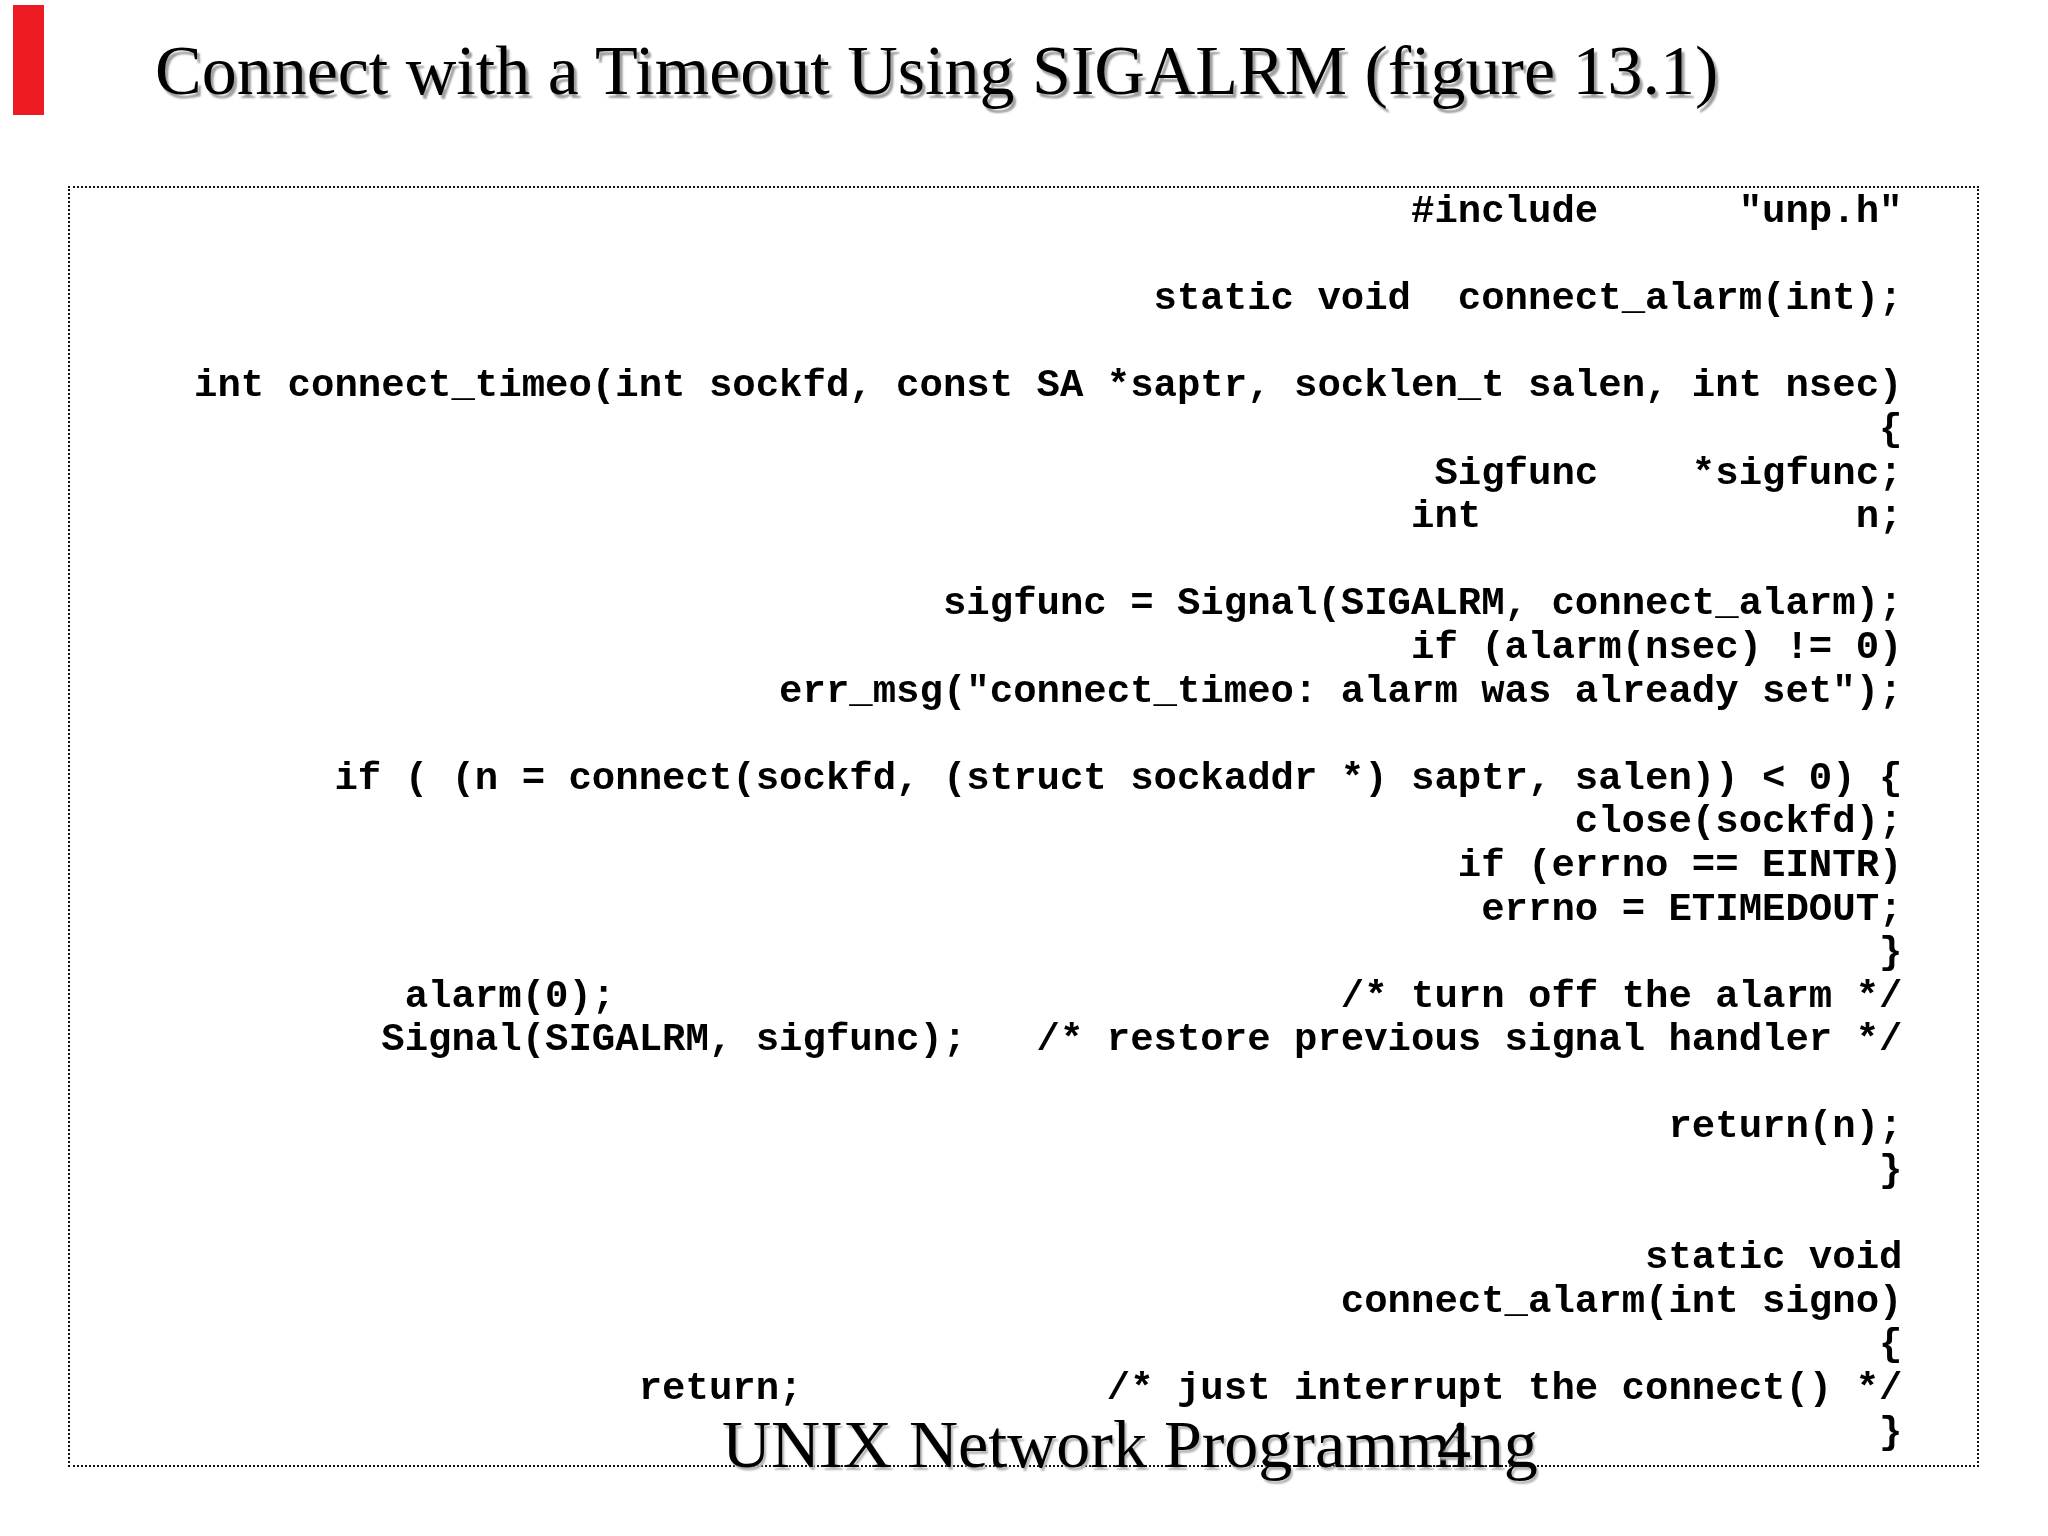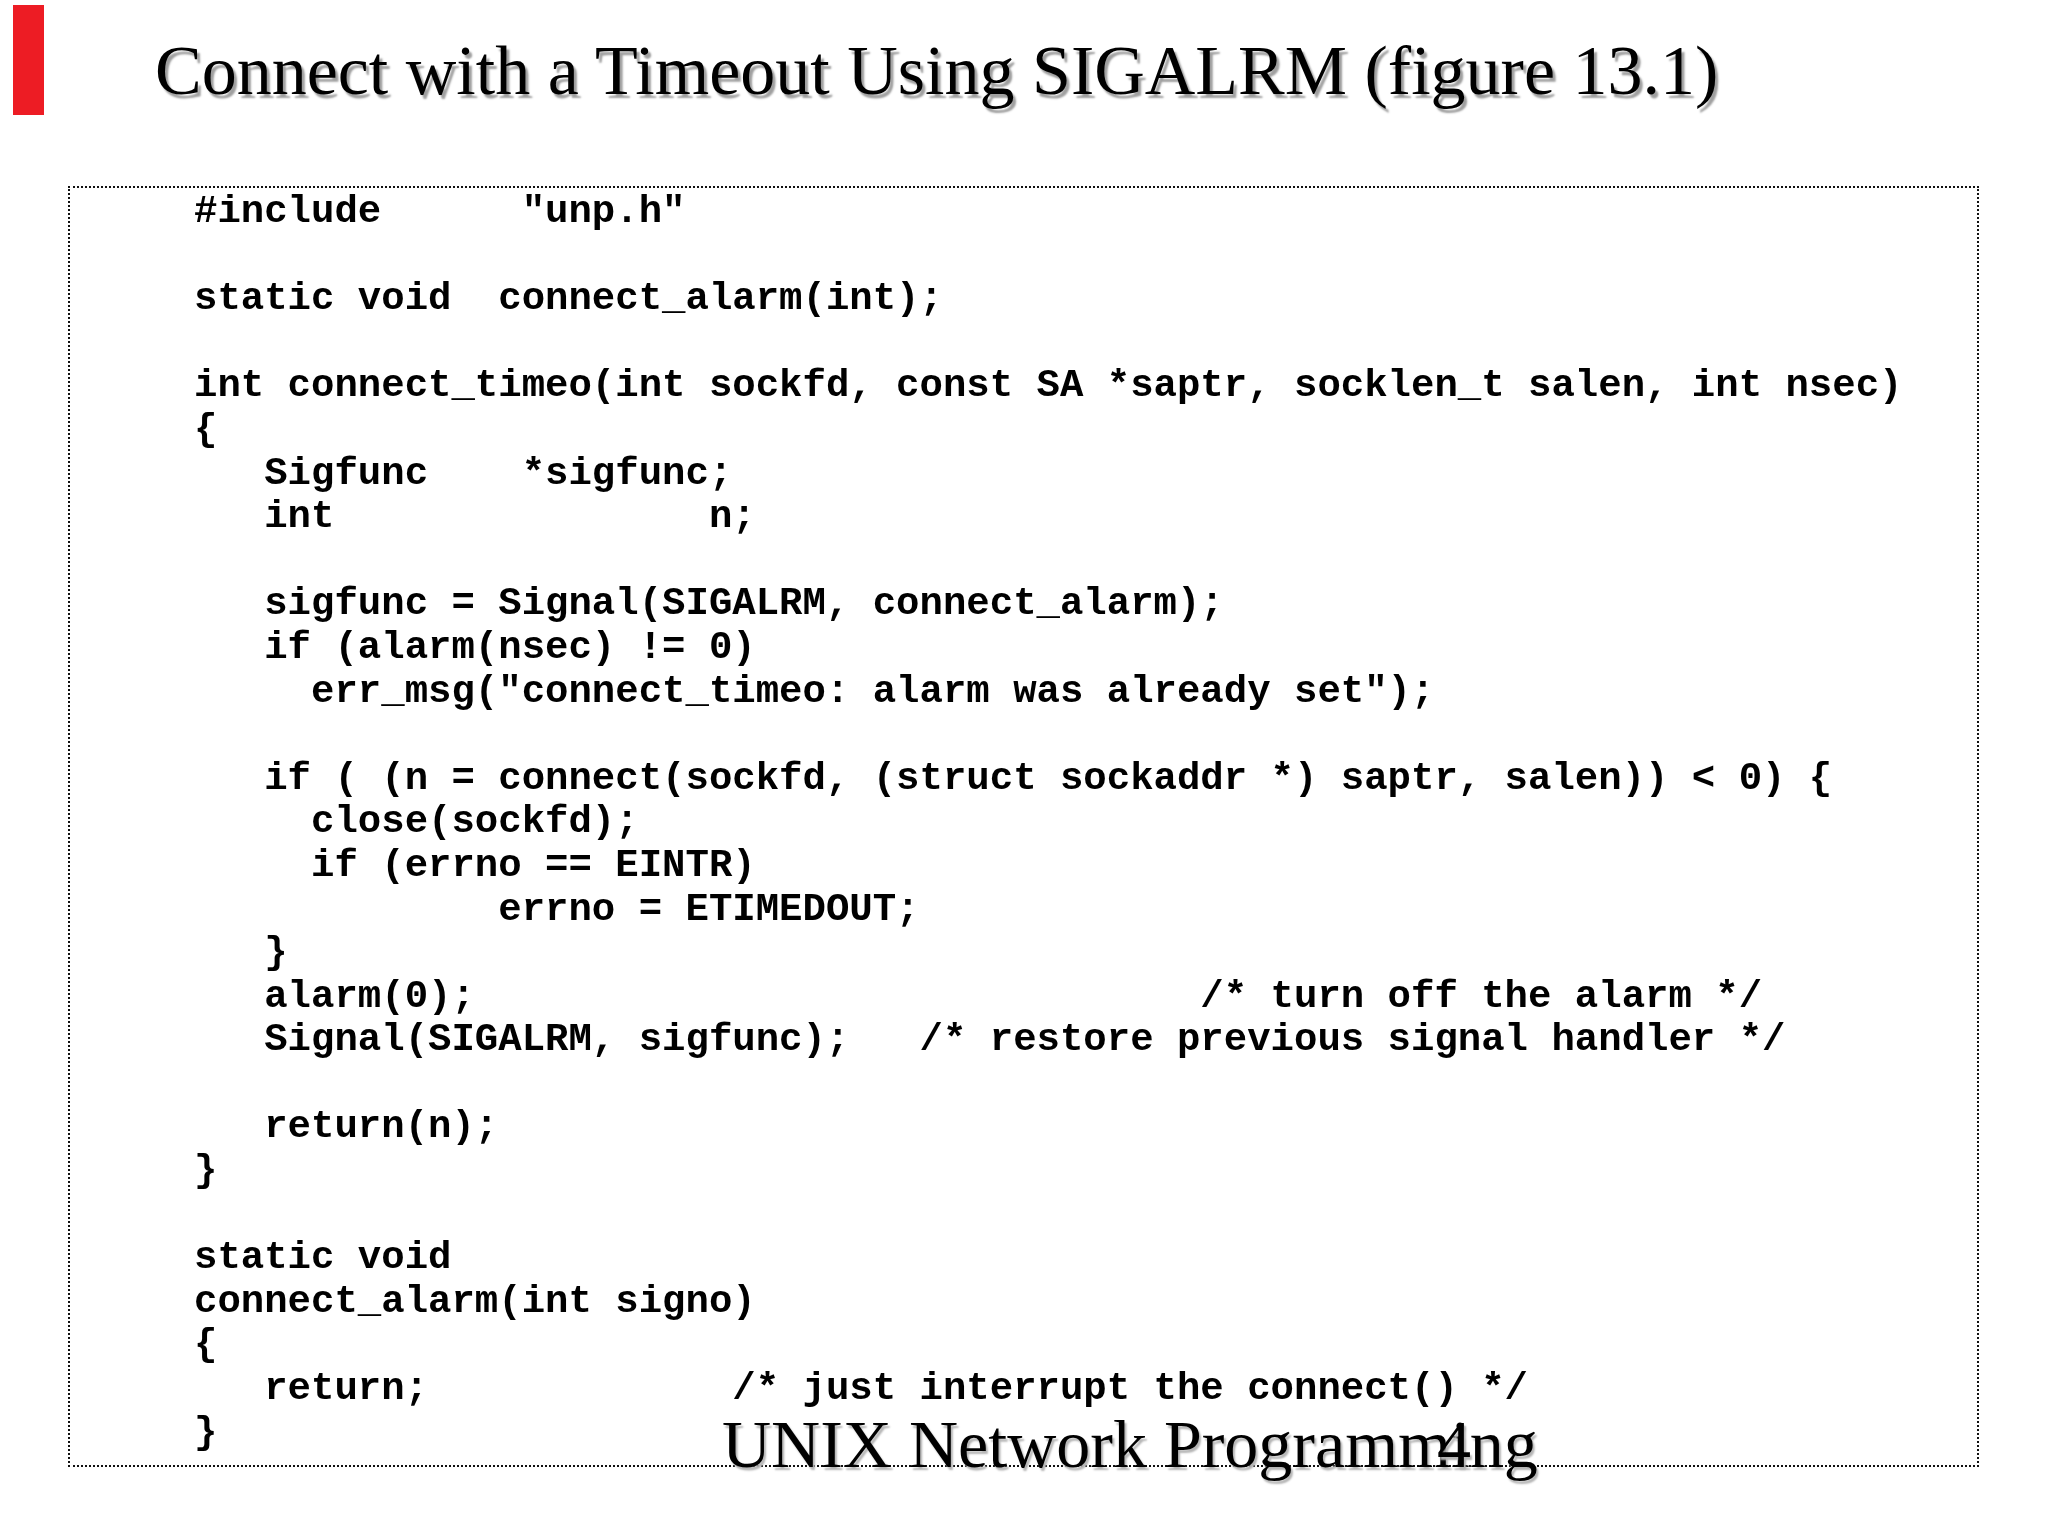--- a/index.html
+++ b/index.html
@@ -2,20 +2,21 @@
 <html><head>
 <meta charset="utf-8">
 <style>
   html,body{margin:0;padding:0;background:#ffffff;}
   #slide-canvas{
     position:relative;
     width:2048px;height:1536px;
     background:#ffffff;
     overflow:hidden;
     font-family:"Liberation Serif","DejaVu Serif",serif;
+    text-align:right;
   }
   .accent-bar{
     position:absolute;
     left:13px;top:5px;width:31px;height:110px;
   }
   .page-title{
     position:absolute;
     left:155px;top:34px;
     font-size:70px;
     line-height:1.05;

